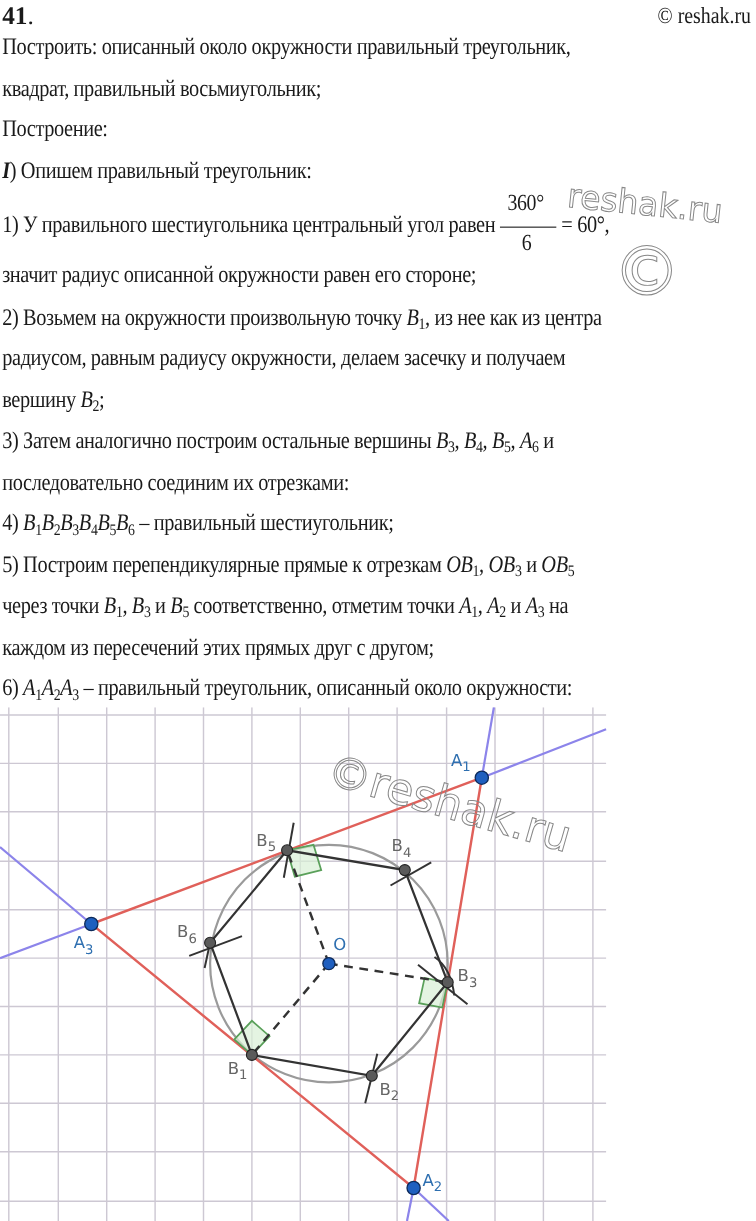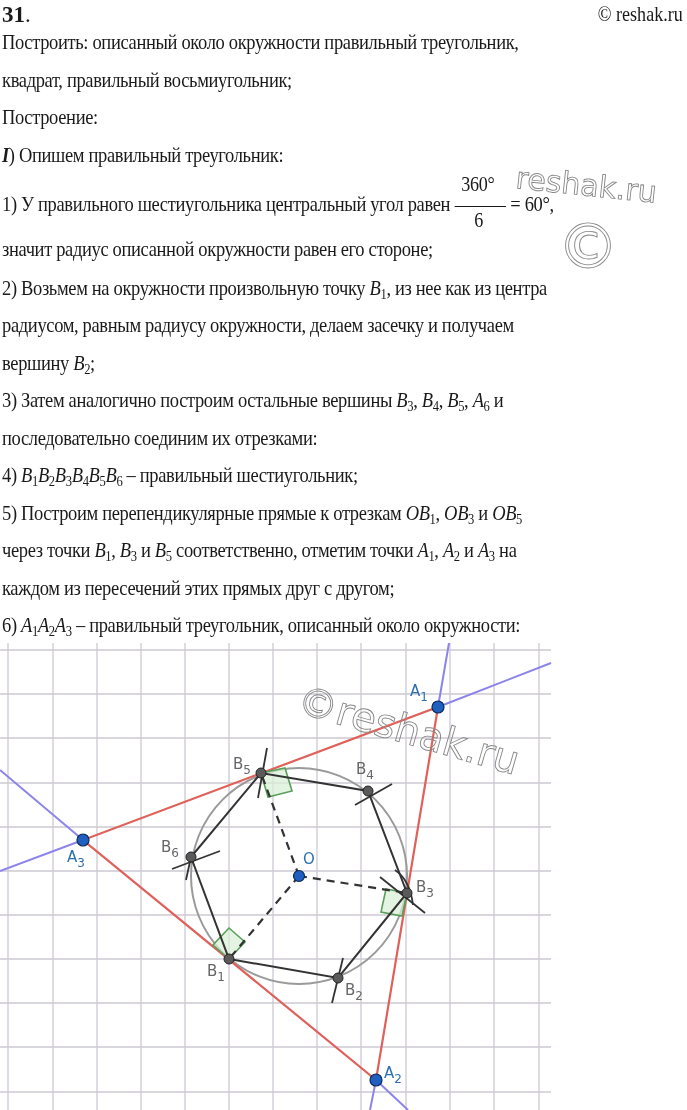--- a/index.html
+++ b/index.html
@@ -15,21 +15,21 @@
   .frac .num { position: absolute; left: 8px; top: -24px; font-size: 21px; }
   .frac .bar { position: absolute; left: 0; right: 0; top: 10px; border-top: 1.4px solid #1a1a1a; }
   .frac .den { position: absolute; left: 23px; top: 12px; font-size: 21px; }
   .roman { font-weight: bold; font-style: italic; }
   #diagram { position: absolute; left: 0; top: 643px; }
   .wm { fill: none; stroke: #888; stroke-width: 0.9; font-family: "DejaVu Sans", sans-serif; }
 </style>
 </head>
 <body>
 
-<div class="title-num"><span>31</span><span class="dot">.</span></div>
+<div class="title-num"><span>41</span><span class="dot">.</span></div>
 <div class="copyright">© reshak.ru</div>
 
 <div class="line" style="top:30px">Построить:  описанный около окружности правильный треугольник,</div>
 <div class="line" style="top:68px">квадрат, правильный восьмиугольник;</div>
 <div class="line" style="top:105px">Построение:</div>
 <div class="line" style="top:143px"><span class="roman">I</span><span>) Опишем правильный треугольник:</span></div>
 
 <div class="line" style="top:192px"><span>1) У правильного шестиугольника центральный угол равен </span><span class="frac"><span class="num">360°</span><span class="bar"></span><span class="den">6</span></span><span> = 60°,</span></div>
 <div class="line" style="top:237px">значит радиус описанной окружности равен его стороне;</div>
 

